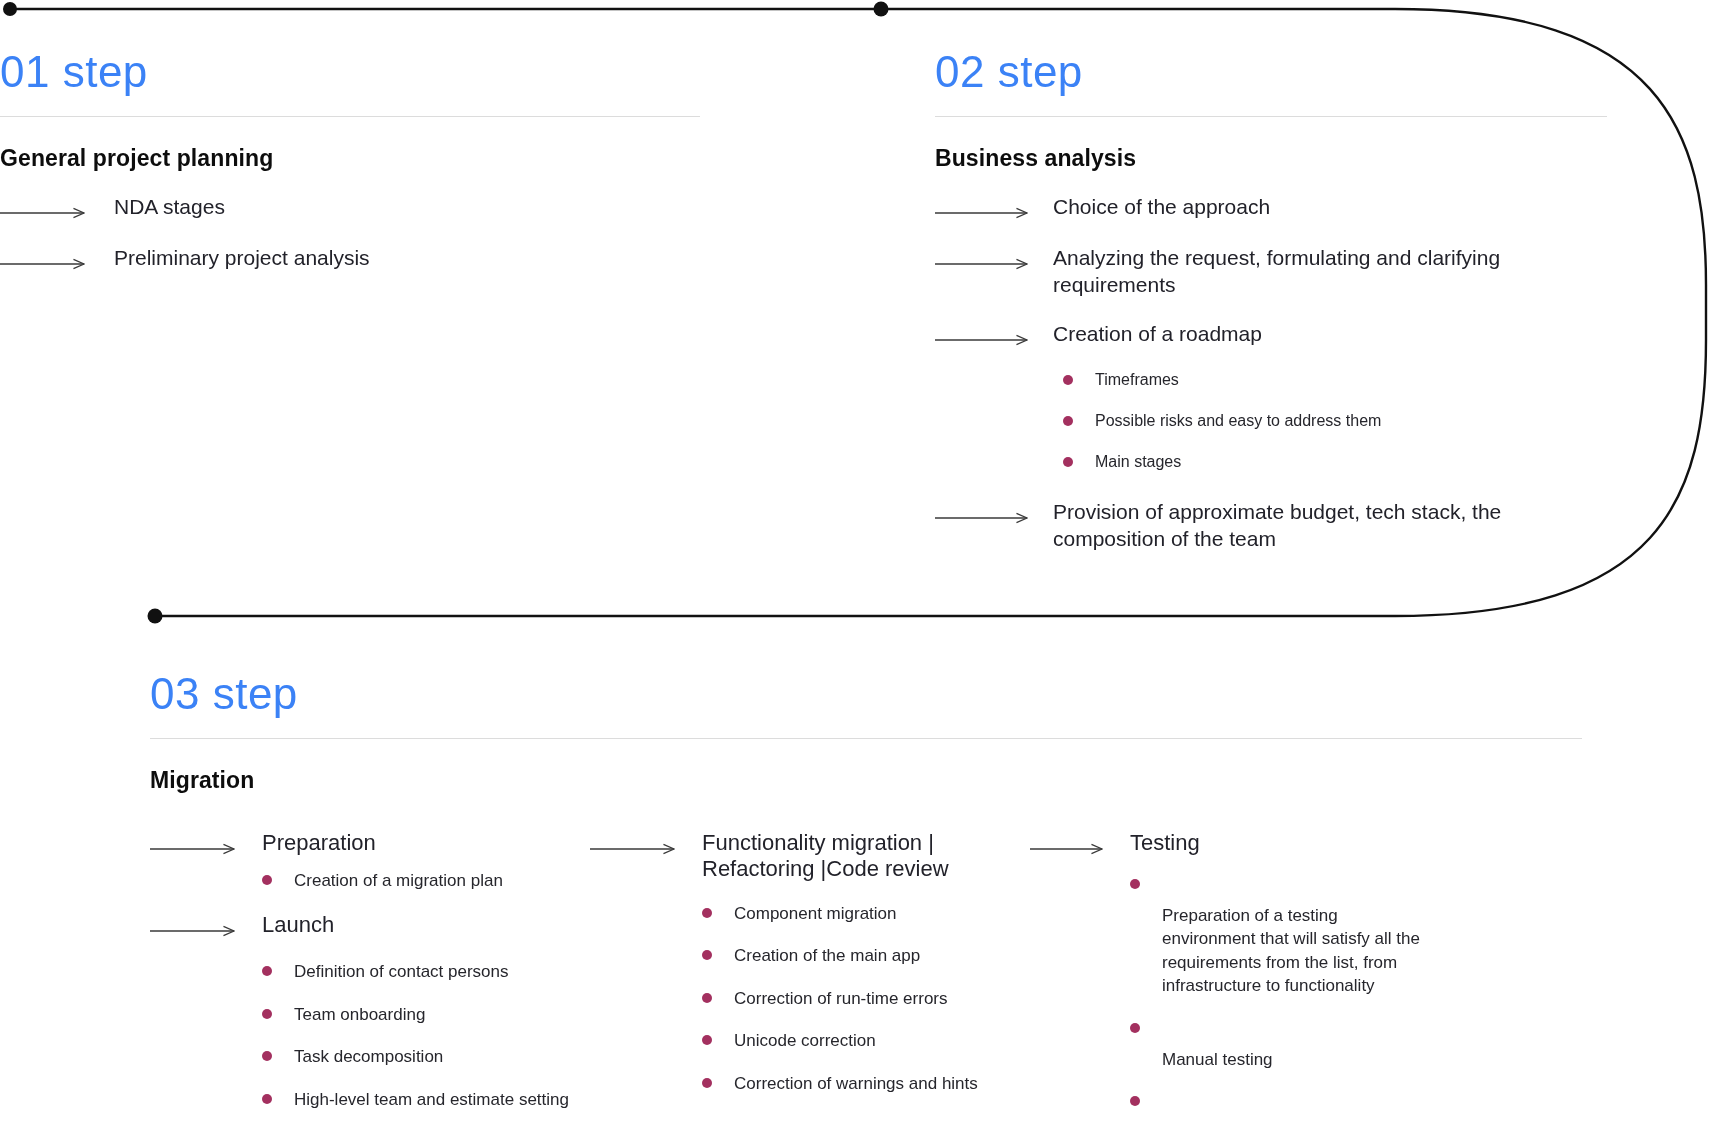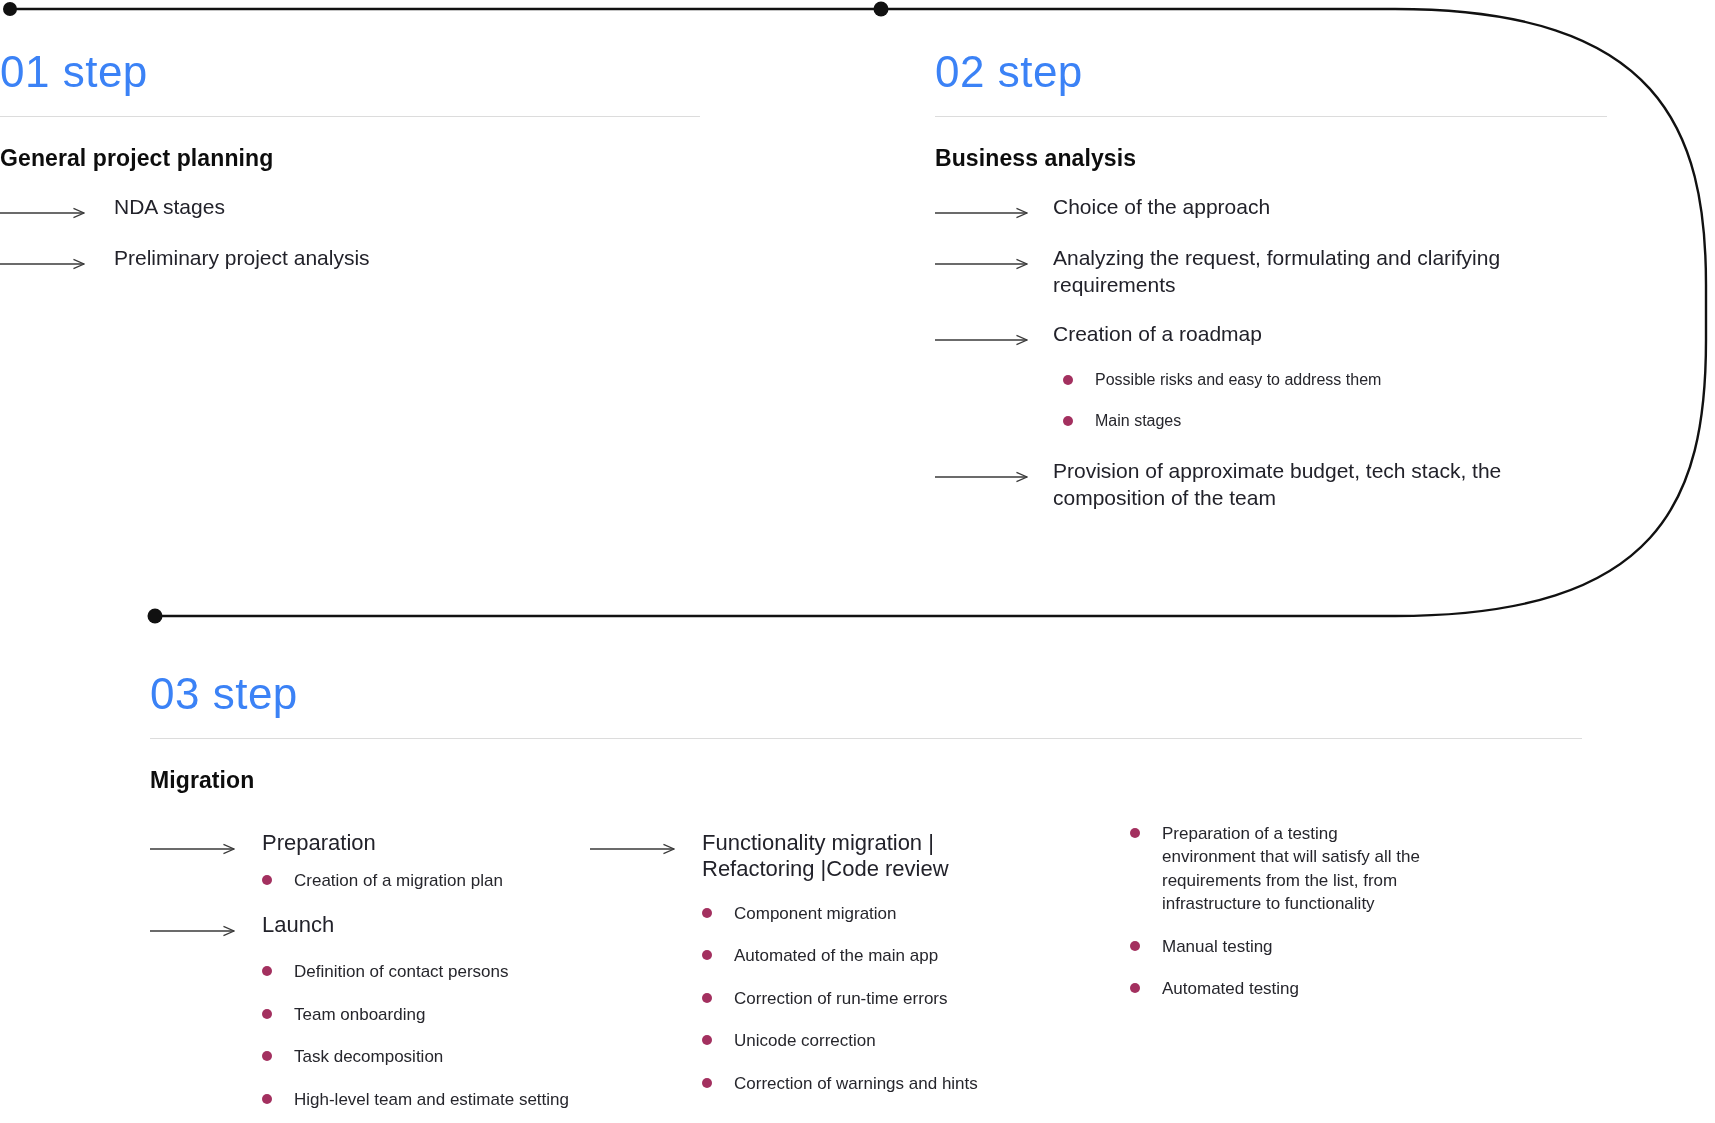--- a/index.html
+++ b/index.html
@@ -135,21 +135,21 @@
     color: #22222a;
   }
   .mig-sub {
     margin-top: 10px;
     margin-left: 112px;
   }
   .mig-col-3 .mig-sub { margin-left: 100px; }
   .mig-sub .bullet-dot { margin-right: 22px; }
   .mig-sub .bullet-text { max-width: 300px; }
   .mig-col-2 .mig-sub .bullet-text { max-width: 280px; }
-  .mig-col-3 .mig-sub .bullet-text { max-width: 262px; }
+  .mig-col-3 .mig-sub .bullet-text { max-width: 262px; margin-top: 31px; }
 </style>
 </head>
 <body>
 
 <div id="page">
 
   <svg id="connector" viewBox="0 0 1715 1123">
 
     <path d="M 10 9
              L 1395 9
@@ -220,20 +220,24 @@
     <div class="arrow-row">
       <span class="arrow-glyph">
         <svg width="100" height="12" viewBox="0 0 100 12">
           <line x1="0" y1="6" x2="92" y2="6" stroke="#3a3a3a" stroke-width="1.3" marker-end="url(#arrowhead)"></line>
         </svg>
       </span>
       <span class="arrow-label">Creation of a roadmap</span>
     </div>
 
     <ul class="bullet-list sub-bullets-02">
+      <li class="bullet-row">
+        <span class="bullet-dot"></span>
+        <span class="bullet-text">Timeframes</span>
+      </li>
       <li class="bullet-row">
         <span class="bullet-dot"></span>
         <span class="bullet-text">Possible risks and easy to address them</span>
       </li>
       <li class="bullet-row">
         <span class="bullet-dot"></span>
         <span class="bullet-text">Main stages</span>
       </li>
     </ul>
 
@@ -307,38 +311,46 @@
           </span>
           <span class="mig-head" style="max-width:280px;display:inline-block">Functionality migration | Refactoring |Code review</span>
         </div>
         <ul class="bullet-list mig-sub">
           <li class="bullet-row">
             <span class="bullet-dot"></span>
             <span class="bullet-text lg">Component migration</span>
           </li>
           <li class="bullet-row">
             <span class="bullet-dot"></span>
-            <span class="bullet-text lg">Automated of the main app</span>
+            <span class="bullet-text lg">Creation of the main app</span>
           </li>
           <li class="bullet-row">
             <span class="bullet-dot"></span>
             <span class="bullet-text lg">Correction of run-time errors</span>
           </li>
           <li class="bullet-row">
             <span class="bullet-dot"></span>
             <span class="bullet-text lg">Unicode correction</span>
           </li>
           <li class="bullet-row">
             <span class="bullet-dot"></span>
             <span class="bullet-text lg">Correction of warnings and hints</span>
           </li>
         </ul>
       </div>
 
       <div class="mig-col mig-col-3">
+        <div class="arrow-row">
+          <span class="arrow-glyph">
+            <svg width="80" height="12" viewBox="0 0 80 12">
+              <line x1="0" y1="6" x2="72" y2="6" stroke="#3a3a3a" stroke-width="1.3" marker-end="url(#arrowhead)"></line>
+            </svg>
+          </span>
+          <span class="mig-head">Testing</span>
+        </div>
         <ul class="bullet-list mig-sub">
           <li class="bullet-row" style="margin-top:14px">
             <span class="bullet-dot"></span>
             <span class="bullet-text lg">Preparation of a testing environment that will satisfy all the requirements from the list, from infrastructure to functionality</span>
           </li>
           <li class="bullet-row">
             <span class="bullet-dot"></span>
             <span class="bullet-text lg">Manual testing</span>
           </li>
           <li class="bullet-row">

